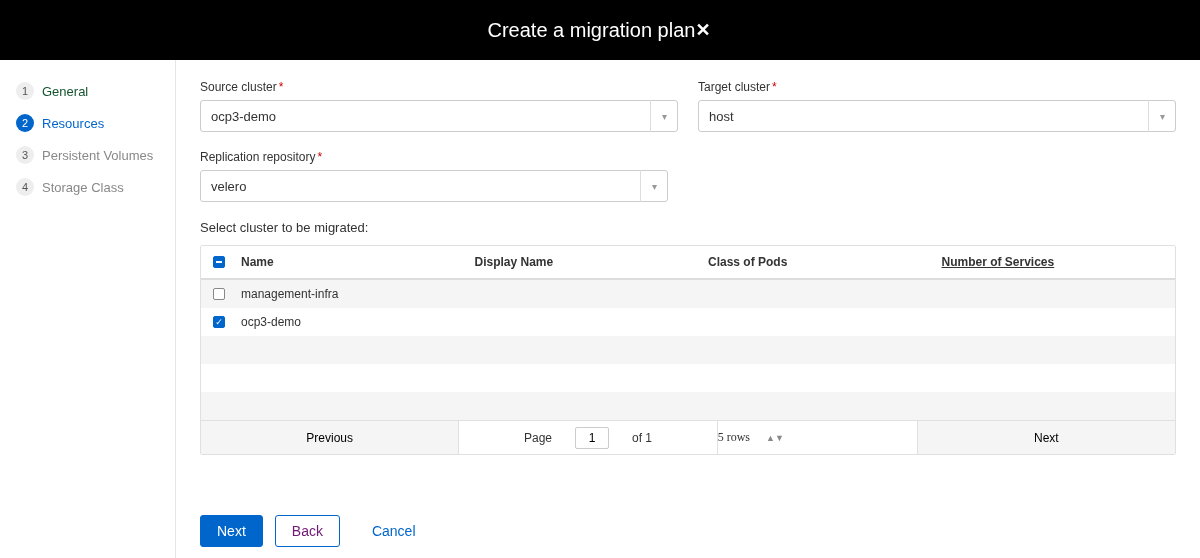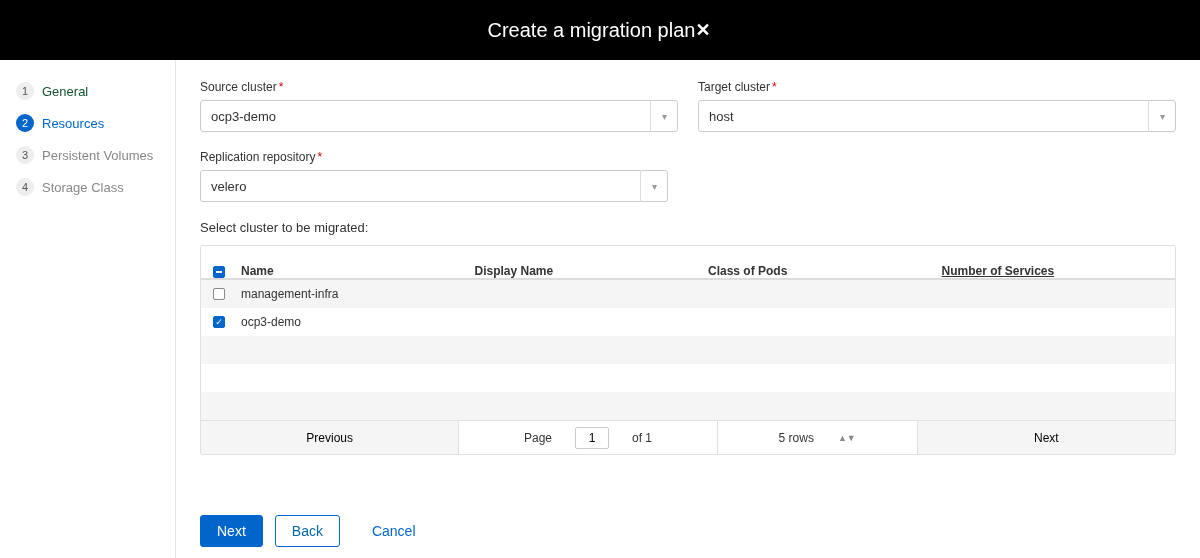--- a/index.html
+++ b/index.html
@@ -125,21 +125,21 @@
       overflow: hidden;
     }
     .thead {
       display: flex;
       background: #fff;
       border-bottom: 2px solid #ddd;
       font-size: 12px;
       font-weight: 600;
       color: #333;
       height: 34px;
-      align-items: flex-end;
+      align-items: center;
     }
     .col-check { width: 36px; display:flex; justify-content:center; }
     .col-name { flex: 1.1; padding-left: 4px; }
     .col-dn { flex: 1.1; }
     .col-pods { flex: 1.1; }
     .col-svc { flex: 1.1; text-decoration: underline; }
     .trow {
       display: flex;
       height: 28px;
       align-items: center;
@@ -183,39 +183,39 @@
       gap: 23px;
       color:#333;
     }
     .page-input {
       width: 34px; height: 22px; text-align:center;
       border: 1px solid #ccc; border-radius:2px;
       font-size:12px;
     }
     .rows-select {
       flex: 0 0 200px;
-      display:flex; align-items:center; justify-content:center;
+      display:flex; align-items:center; justify-content:flex-start;
       background:#fff;
       border-right:1px solid #e0e0e0;
-      gap:16px; color:#333;
+      gap:8px; color:#333;font-family:Liberation Serif, serif;
     }
     .footer {
       margin-top: 60px;
       display:flex;
       align-items:center;
       gap: 12px;
     }
     .btn {
       height: 32px; padding: 0 16px;
       border-radius: 3px; font-size:14px;
       display:inline-flex; align-items:center; justify-content:center;
       cursor:pointer;
     }
     .btn-primary { background:#0066cc; color:#fff; border:1px solid #0066cc; }
-    .btn-secondary { background:#fff; color:#0369a1; border:1px solid #0066cc; }
+    .btn-secondary { background:#fff; color:#701a75; border:1px solid #0066cc; }
     .btn-link { background:none; border:none; color:#0066cc; padding:0 8px; margin-left:12px; }
     .sort-icon { font-size: 9px; color:#888; margin-left:8px; }
   </style>
 </head>
 <body>
 
 <div class="header">
   <div class="header-title">Create a migration plan</div>
   <div class="close-icon">✕</div>
 </div>

